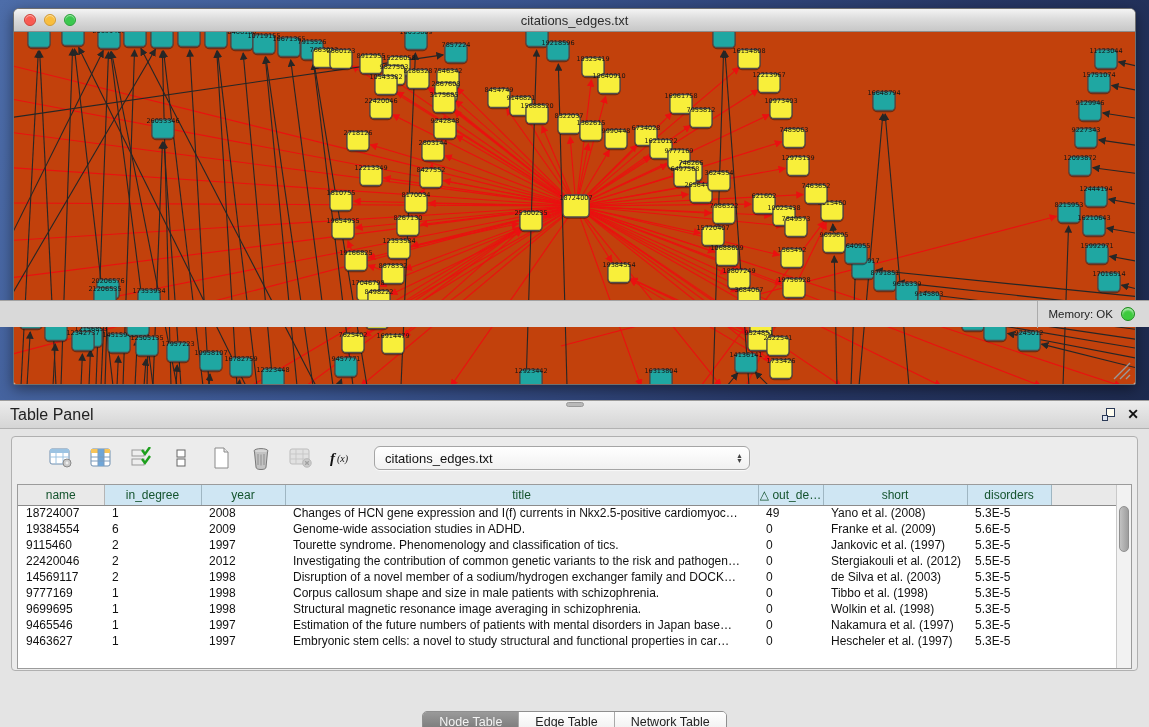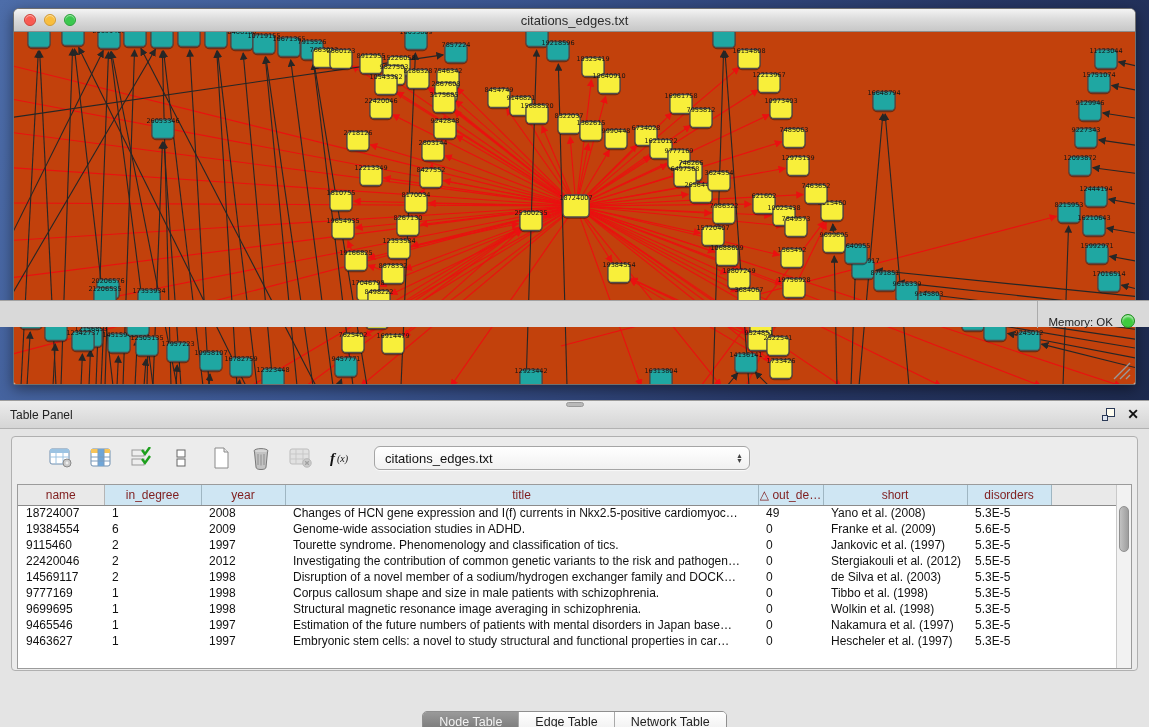--- a/index.html
+++ b/index.html
@@ -21,60 +21,60 @@
   #graph-canvas { position:absolute; left:0; top:23px; right:0; bottom:0; background:#c2410c; overflow:hidden; border-radius:0 0 2px 2px; }
   #graph-svg { position:absolute; left:-13px; top:-31px; }
   #resize-grip { position:absolute; right:3px; bottom:3px; }
 
   
   #bottom { position:absolute; left:0; top:400px; width:1149px; height:327px; background:#e4e4e4; }
   #panel-titlebar { position:relative; height:29px; background:linear-gradient(#ececec,#d5d5d5);
     border-top:1px solid #9c9c9c; border-bottom:1px solid #b2b2b2; display:flex; align-items:center; padding:0 10px; }
   #splitter-handle { position:absolute; left:50%; top:1px; transform:translateX(-50%); width:18px; height:5px;
     border-radius:3px; background:#b9b9b9; border:1px solid #999; }
-  #panel-title { font-size:12px; color:#222; }
+  #panel-title { font-size:16px; color:#222; }
   #panel-tb-icons { margin-left:auto; display:flex; align-items:center; gap:12px; }
   #float-icon { position:relative; width:13px; height:13px; cursor:pointer; }
   #float-icon .sq1 { position:absolute; right:0; top:0; width:9px; height:9px; border:1.5px solid #2b3a57; background:#fffdf0; }
   #float-icon .sq2 { position:absolute; left:0; bottom:0; width:6px; height:6px; border:1px solid #2b3a57; background:#dfe6f2; }
   #close-icon { font-size:14px; font-weight:bold; color:#111; line-height:13px; cursor:pointer; }
 
   #panel-body { position:absolute; left:11px; top:36px; width:1127px; height:235px;
     background:#ececec; border:1px solid #b0b0b0; border-radius:4px; }
   #toolbar { display:flex; align-items:center; height:42px; padding-left:36px; gap:14px; }
   .tb-btn { display:flex; align-items:center; justify-content:center; width:26px; height:26px; cursor:pointer; }
   #combo { margin-left:6px; width:376px; height:24px; background:linear-gradient(#ffffff,#f1f1f1);
     border:1px solid #a5a5a5; border-radius:6px; display:flex; align-items:center; padding:0 4px 0 10px; cursor:pointer;
     box-shadow:0 1px 1px rgba(255,255,255,.7); }
   #combo-label { font-size:13px; color:#111; flex:1; }
   #combo-spinner { display:flex; flex-direction:column; align-items:center; line-height:5px; padding-right:2px; }
   #combo-spinner span { font-size:7px; color:#444; }
 
   #table-wrap { position:absolute; left:5px; top:47px; width:1115px; height:185px; background:#fff;
     border:1px solid #9b9b9b; overflow:hidden; }
   table { border-collapse:collapse; table-layout:fixed; width:1100px; }
-  th { height:20px; font-size:12px; font-weight:normal; color:#7f1d1d; text-align:center;
+  th { height:20px; font-size:12px; font-weight:normal; color:#14532d; text-align:center;
     background:#cfe6f3; border-right:1px solid #9fb6c2; border-bottom:1px solid #8b8b8b; overflow:hidden; white-space:nowrap; }
   th.gray { background:#e9e9e9; border-right:1px solid #b5b5b5; }
   td { height:16px; font-size:12px; color:#111; padding:0 2px 0 8px; white-space:nowrap; overflow:hidden; border:none; }
   #vscroll { position:absolute; right:0; top:0; width:15px; height:183px; background:#f2f2f2; border-left:1px solid #c9c9c9; }
   #vscroll .thumb { position:absolute; left:2px; top:21px; width:10px; height:46px; border-radius:5px;
     background:linear-gradient(90deg,#c2c2c2,#9e9e9e); border:1px solid #909090; }
 
   #tab-bar { position:absolute; left:0; top:274px; width:100%; display:flex; justify-content:center; }
   #tabs { display:flex; height:22px; border:1px solid #8f8f8f; border-radius:5px; overflow:hidden;
     box-shadow:0 1px 0 rgba(255,255,255,.8); }
   .tab { display:flex; align-items:center; padding:0 16px; font-size:12.5px; color:#222;
     background:linear-gradient(#ffffff,#efefef); border-right:1px solid #a9a9a9; cursor:pointer; }
   .tab:last-child { border-right:none; }
   .tab.active { background:linear-gradient(#9a9a9a,#767676); color:#f3f3f3; }
 
   #status-bar { position:absolute; left:0; top:300px; width:1149px; height:27px; background:#d9d9d9;
     border-top:1px solid #a2a2a2; display:flex; align-items:center; }
-  #status-right { margin-left:auto; display:flex; align-items:flex-end; gap:8px; padding-right:14px; }
+  #status-right { margin-left:auto; display:flex; align-items:center; gap:8px; padding-right:14px; }
   #status-sep { width:1px; height:27px; background:#ababab; margin-right:2px; }
   #memory-label { font-size:11.5px; color:#222; }
   #memory-dot { width:14px; height:14px; border-radius:50%; background:#3ecb3e; border:1px solid #1f8a1f;
     box-shadow:inset 0 2px 2px rgba(255,255,255,.6); }
 </style>
 </head>
 <body>
 
 <div id="root">
 

